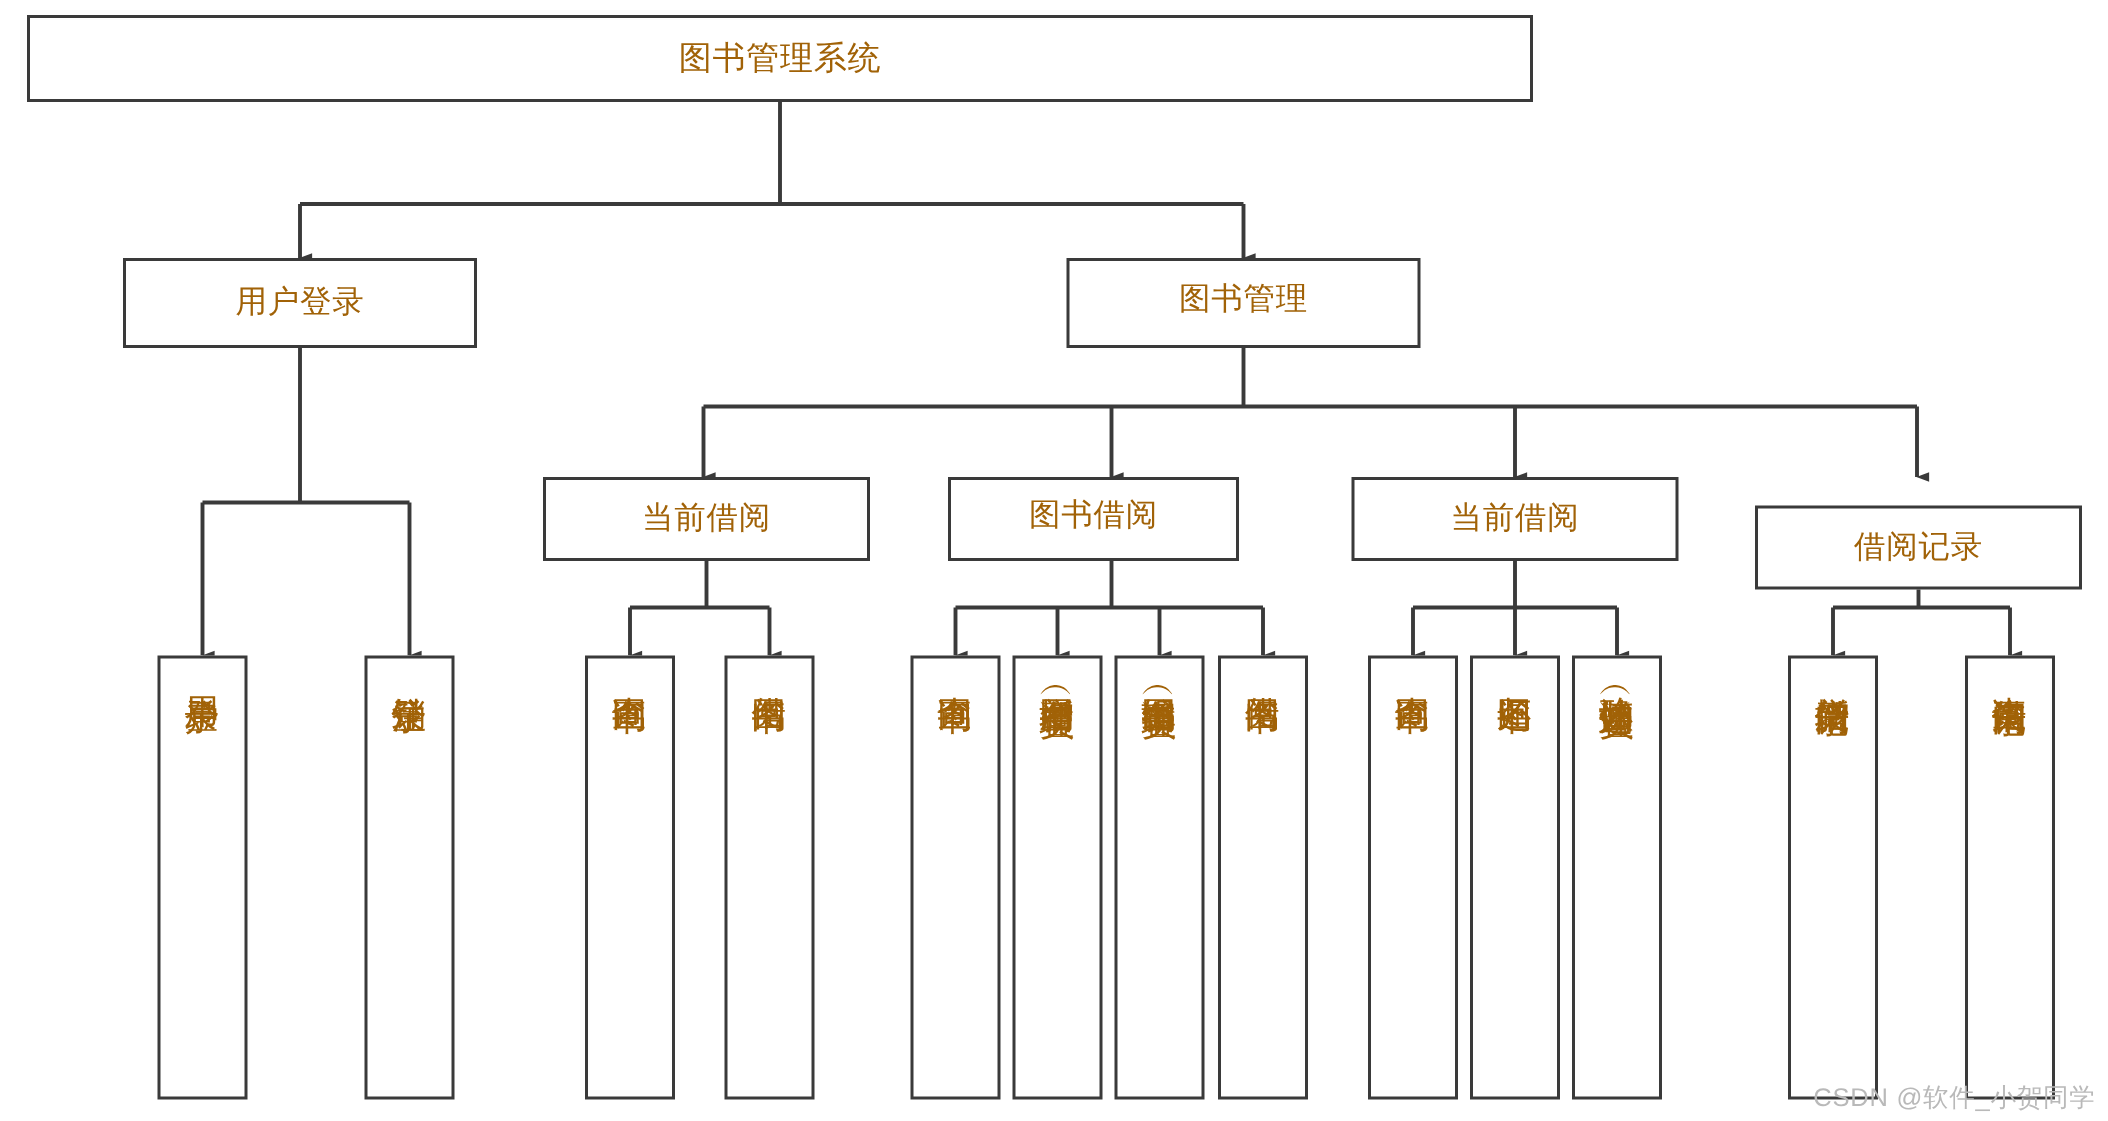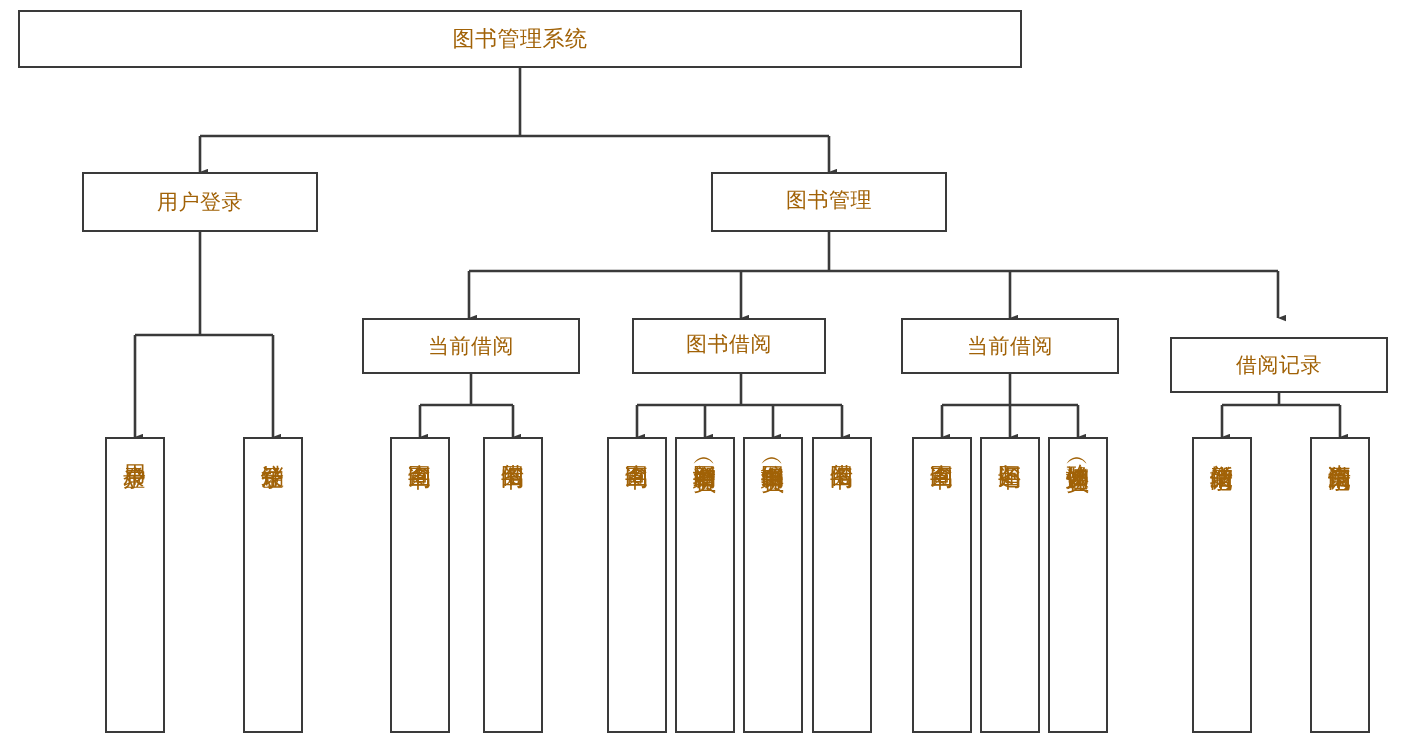--- a/index.html
+++ b/index.html
@@ -178,13 +178,14 @@
         <span class="node-label">确认归还（管理员）</span>
       </div>
       <div class="node vertical" style="left: 1192px; top: 437px; width: 60px; height: 296px;">
         <span class="node-label">新增借阅记录</span>
       </div>
       <div class="node vertical" style="left: 1310px; top: 437px; width: 60px; height: 296px;">
         <span class="node-label">查询借阅记录</span>
       </div>
     </div>
 
+  <div class="watermark">CSDN @软件_小贺同学</div>
 </div>
 
 </body></html>

